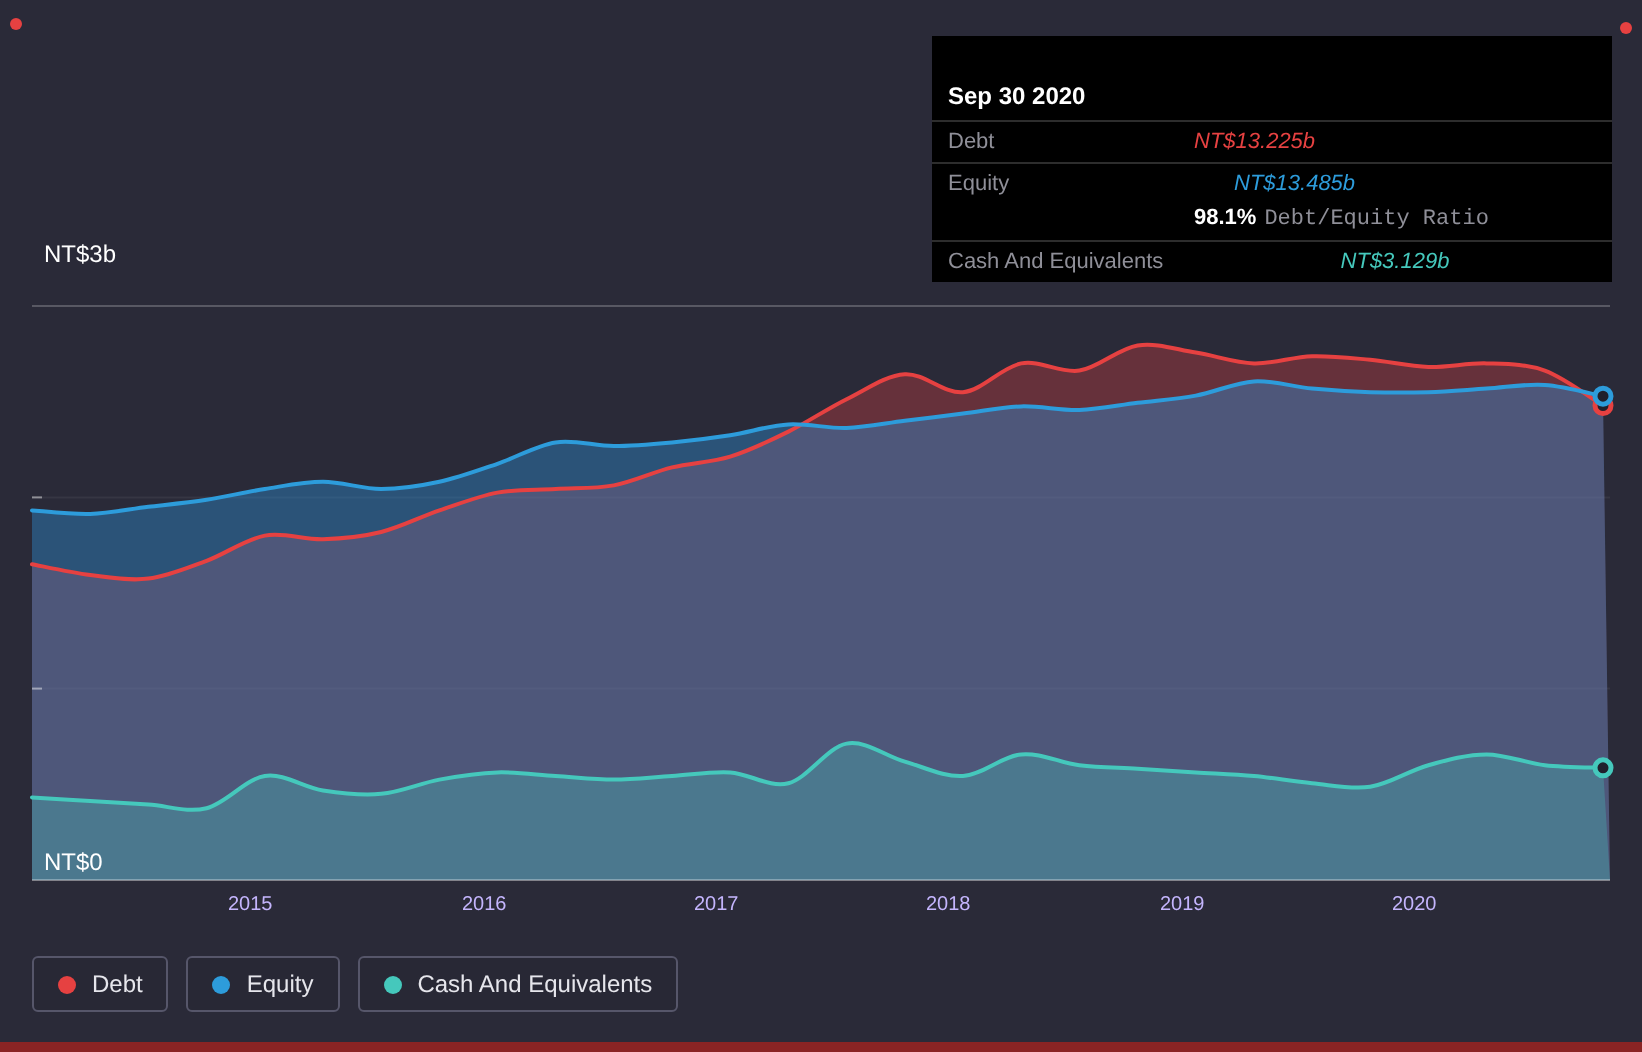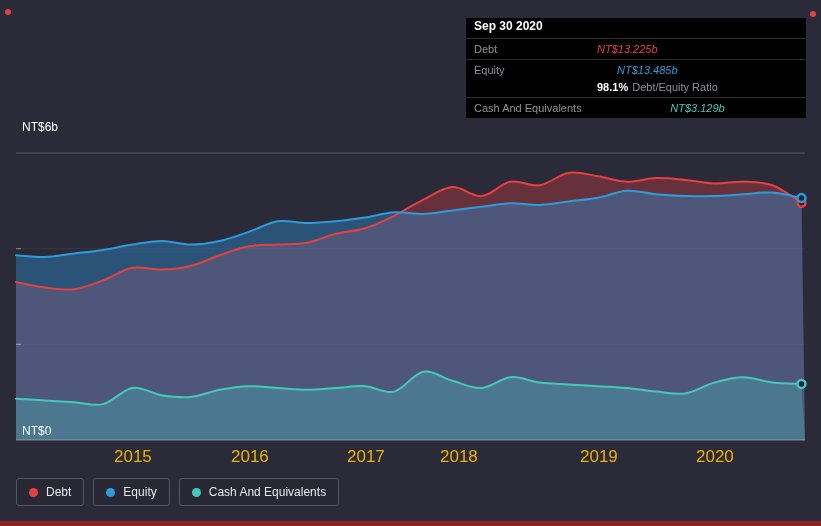--- a/index.html
+++ b/index.html
@@ -4,32 +4,32 @@
 <style>
   html,body{margin:0;padding:0;background:#2a2a38;}
   .stage{position:relative;width:821px;height:526px;overflow:hidden;background:#2a2a38;
          font-family:"Liberation Sans",sans-serif;}
 
   #chart-svg{position:absolute;left:0;top:0;display:block;}
 
   .y-label{position:absolute;color:#ffffff;font-size:12px;}
   #y-label-top{left:22px;top:120px;}
   #y-label-bottom{left:22px;top:424px;}
-  .x-tick{position:absolute;top:447px;width:36px;text-align:left;color:#eab308;font-size:17px;}
+  .x-tick{position:absolute;top:447px;width:36px;text-align:left;color:#c4b5fd;font-size:10px;}
 
   .tooltip{position:absolute;left:466px;top:18px;width:340px;background:#000;color:#fff;
            font-size:11px;z-index:5;}
-  .tt-header{font-weight:bold;font-size:12px;padding:1px 8px 5px 8px;color:#fff;}
+  .tt-header{font-weight:bold;font-size:12px;padding:23px 8px 5px 8px;color:#fff;}
   .tt-divider{border-top:1px solid #2d2d2d;}
   .tt-row{display:flex;align-items:center;padding:3px 8px;line-height:14px;}
   .tt-label{flex:0 0 123px;color:#8f8f98;}
   .tt-value{flex:1;font-style:italic;}
   .ratio-row{padding:1px 8px 4px 131px;}
   .ratio-pct{font-weight:bold;color:#fff;margin-right:4px;}
-  .ratio-text{color:#8f8f98;}
+  .ratio-text{color:#8f8f98;font-family:Liberation Mono, monospace;}
 
   .legend{position:absolute;left:16px;top:478px;display:flex;gap:9px;}
   .legend-pill{display:flex;align-items:center;padding:6px 12px;border:1px solid #56566a;
                border-radius:3px;color:#e6e6ec;font-size:12px;background:rgba(0,0,0,0.04);cursor:pointer;}
   .legend-dot{width:9px;height:9px;border-radius:50%;margin-right:8px;flex:0 0 auto;}
 
   .corner-dot{position:absolute;width:6px;height:6px;border-radius:50%;}
   #corner-dot-left{left:5px;top:9px;}
   #corner-dot-right{left:810px;top:11px;}
   .bottom-bar{position:absolute;left:0;bottom:0;width:100%;height:5px;}
@@ -56,27 +56,27 @@
         <line x1="16" x2="805" y1="440" y2="440" stroke="rgba(255,255,255,0.25)" stroke-width="1"></line>
         <path d="M16.0,282.1C20.8,283.0,35.4,286.3,45.1,287.5C54.8,288.7,64.5,290.5,74.2,289.3C83.9,288.1,93.6,283.9,103.3,280.4C113.0,276.8,122.7,269.6,132.4,267.8C142.1,266.0,151.8,269.9,161.5,269.6C171.2,269.3,180.9,268.4,190.6,266.0C200.3,263.6,210.0,258.5,219.7,255.2C229.3,252.0,239.0,248.1,248.7,246.3C258.4,244.5,268.1,245.1,277.8,244.5C287.5,243.9,297.2,244.5,306.9,242.7C316.6,240.9,326.3,236.1,336.0,233.7C345.7,231.3,355.4,231.3,365.1,228.3C374.8,225.3,384.5,220.6,394.2,215.8C403.9,211.0,413.6,204.4,423.3,199.6C433.0,194.9,442.7,187.7,452.4,187.1C462.1,186.5,471.8,196.9,481.5,196.1C491.2,195.2,500.9,183.5,510.6,181.7C520.3,179.9,530.0,186.8,539.7,185.3C549.4,183.8,559.1,174.2,568.8,172.7C578.5,171.2,588.2,174.8,597.9,176.3C607.6,177.8,617.3,181.4,627.0,181.7C636.6,182.0,646.3,178.4,656.0,178.1C665.7,177.8,675.4,179.0,685.1,179.9C694.8,180.8,704.5,183.2,714.2,183.5C723.9,183.8,733.6,181.4,743.3,181.7C753.0,182.0,762.7,181.8,772.4,185.3C782.1,188.8,796.7,199.9,801.5,202.8" fill="none" stroke="#e64141" stroke-width="2" stroke-linejoin="round" stroke-linecap="round"></path>
         <path d="M16.0,255.2C20.8,255.5,35.4,257.3,45.1,257.0C54.8,256.7,64.5,254.6,74.2,253.4C83.9,252.3,93.6,251.4,103.3,249.9C113.0,248.4,122.7,246.0,132.4,244.5C142.1,243.0,151.8,240.9,161.5,240.9C171.2,240.9,180.9,244.5,190.6,244.5C200.3,244.5,210.0,243.0,219.7,240.9C229.3,238.8,239.0,235.2,248.7,231.9C258.4,228.6,268.1,222.7,277.8,221.2C287.5,219.7,297.2,223.0,306.9,223.0C316.6,223.0,326.3,222.1,336.0,221.2C345.7,220.3,355.4,219.1,365.1,217.6C374.8,216.1,384.5,212.8,394.2,212.2C403.9,211.6,413.6,214.3,423.3,214.0C433.0,213.7,442.7,211.6,452.4,210.4C462.1,209.2,471.8,208.0,481.5,206.8C491.2,205.6,500.9,203.5,510.6,203.2C520.3,202.9,530.0,205.3,539.7,205.0C549.4,204.7,559.1,202.6,568.8,201.4C578.5,200.2,588.2,199.6,597.9,197.8C607.6,196.1,617.3,191.3,627.0,190.7C636.6,190.1,646.3,193.4,656.0,194.3C665.7,195.2,675.4,195.8,685.1,196.1C694.8,196.3,704.5,196.3,714.2,196.1C723.9,195.8,733.6,194.9,743.3,194.3C753.0,193.7,762.7,191.8,772.4,192.5C782.1,193.1,796.7,197.2,801.5,198.1" fill="none" stroke="#2d9cdb" stroke-width="2" stroke-linejoin="round" stroke-linecap="round"></path>
         <path d="M16.0,398.7C20.8,399.0,35.4,399.9,45.1,400.5C54.8,401.1,64.5,401.7,74.2,402.3C83.9,402.9,93.6,406.5,103.3,404.1C113.0,401.7,122.7,389.5,132.4,388.0C142.1,386.5,151.8,393.7,161.5,395.2C171.2,396.7,180.9,397.8,190.6,396.9C200.3,396.1,210.0,391.6,219.7,389.8C229.3,388.0,239.0,386.5,248.7,386.2C258.4,385.9,268.1,387.4,277.8,388.0C287.5,388.6,297.2,389.8,306.9,389.8C316.6,389.8,326.3,388.6,336.0,388.0C345.7,387.4,355.4,385.6,365.1,386.2C374.8,386.8,384.5,394.0,394.2,391.6C403.9,389.2,413.6,373.6,423.3,371.8C433.0,370.0,442.7,378.1,452.4,380.8C462.1,383.5,471.8,388.6,481.5,388.0C491.2,387.4,500.9,378.1,510.6,377.2C520.3,376.3,530.0,381.4,539.7,382.6C549.4,383.8,559.1,383.8,568.8,384.4C578.5,385.0,588.2,385.6,597.9,386.2C607.6,386.8,617.3,387.1,627.0,388.0C636.6,388.9,646.3,390.7,656.0,391.6C665.7,392.5,675.4,394.9,685.1,393.4C694.8,391.9,704.5,385.3,714.2,382.6C723.9,379.9,733.6,377.2,743.3,377.2C753.0,377.2,762.7,381.5,772.4,382.6C782.1,383.7,796.7,383.7,801.5,383.9" fill="none" stroke="#45c8bc" stroke-width="2" stroke-linejoin="round" stroke-linecap="round"></path>
         <circle cx="801.5" cy="202.8" r="4" fill="#20202c" stroke="#e64141" stroke-width="2.5"></circle>
         <circle cx="801.5" cy="198.1" r="4" fill="#20202c" stroke="#2d9cdb" stroke-width="2.5"></circle>
         <circle cx="801.5" cy="383.9" r="4" fill="#20202c" stroke="#45c8bc" stroke-width="2.5"></circle>
       </svg>
   </div>
 
-  <span class="y-label" id="y-label-top">NT$6b</span>
+  <span class="y-label" id="y-label-top">NT$3b</span>
   <span class="y-label" id="y-label-bottom">NT$0</span>
   <div id="x-axis-labels">
       <span class="x-tick" style="left: 114px;">2015</span>
       <span class="x-tick" style="left: 231px;">2016</span>
       <span class="x-tick" style="left: 347px;">2017</span>
-      <span class="x-tick" style="left: 440px;">2018</span>
+      <span class="x-tick" style="left: 463px;">2018</span>
       <span class="x-tick" style="left: 580px;">2019</span>
       <span class="x-tick" style="left: 696px;">2020</span>
     </div>
 
   <div class="tooltip">
     <div class="tt-header">Sep 30 2020</div>
     <div class="tt-divider"></div>
     <div class="tt-row">
       <span class="tt-label">Debt</span>
       <span class="tt-value" style="color: rgb(230, 65, 65);">NT$13.225b</span>

